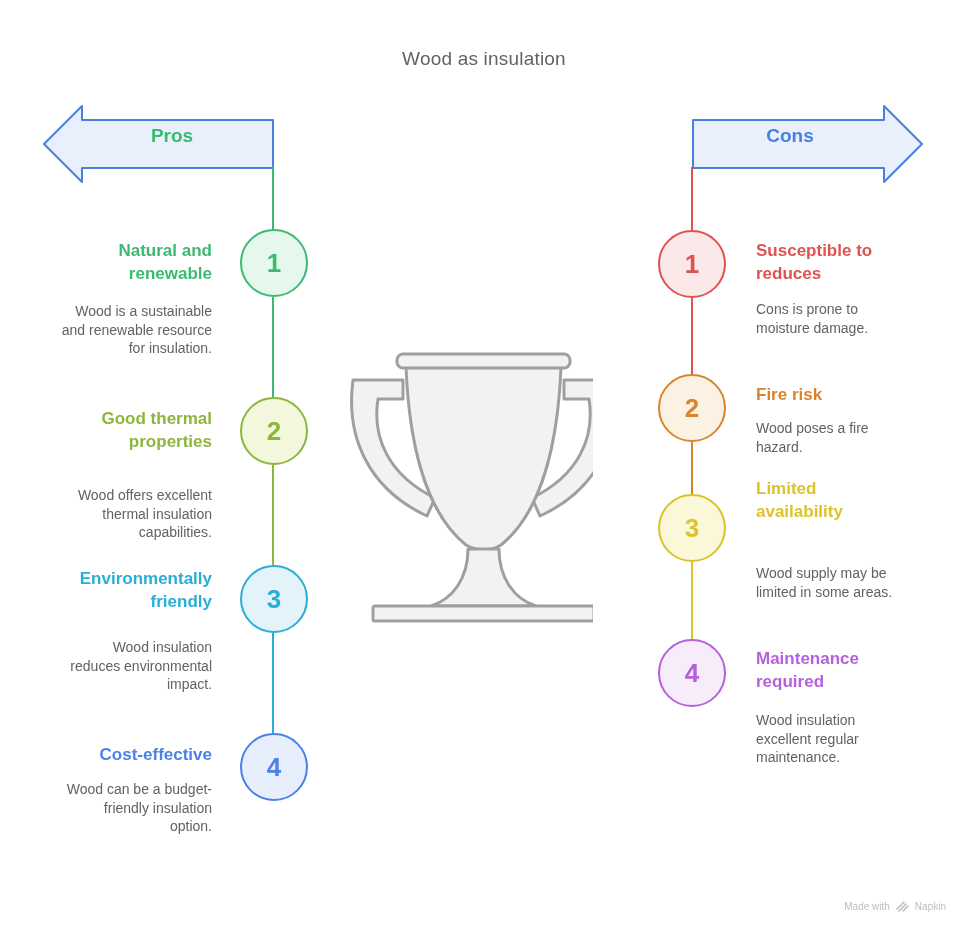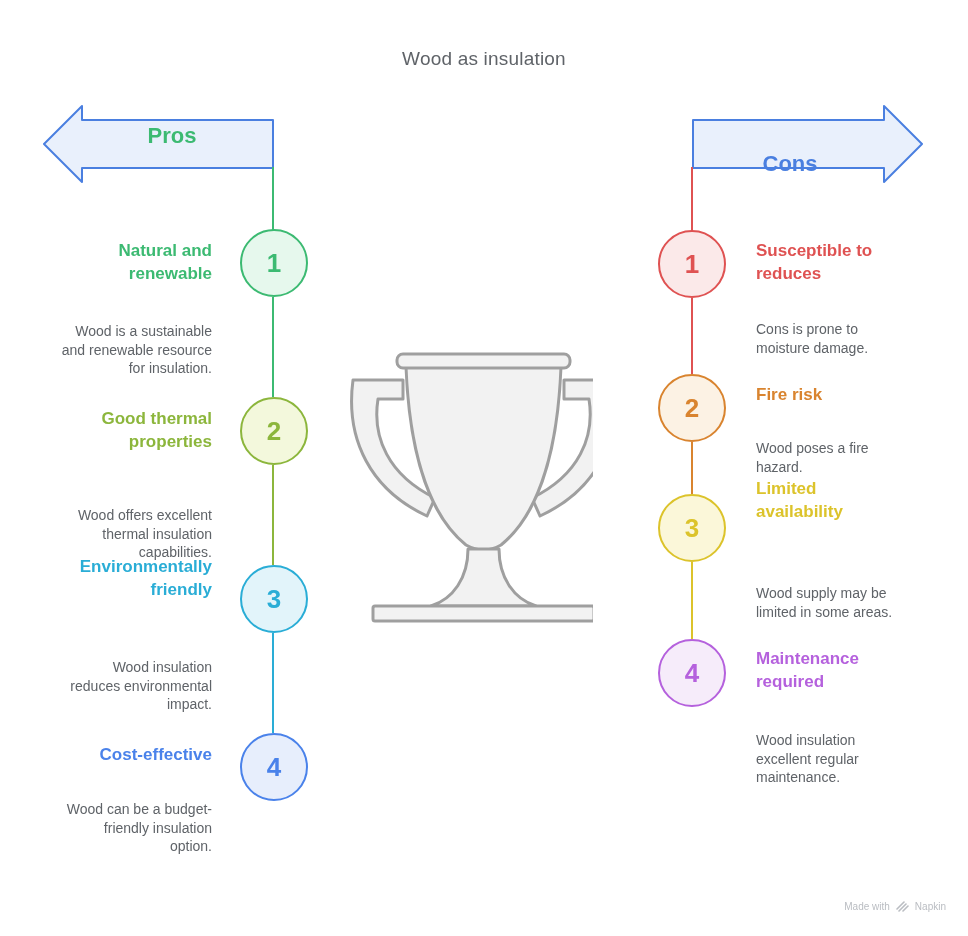--- a/index.html
+++ b/index.html
@@ -5,41 +5,41 @@
   html,body{margin:0;padding:0;background:#ffffff;}
   body{width:968px;height:936px;position:relative;overflow:hidden;
        font-family:"Liberation Sans",sans-serif;}
   .abs{position:absolute;}
   .title{top:48px;left:0;width:968px;text-align:center;font-size:19px;color:#5f6368;letter-spacing:.2px;}
   
   .arrow-svg{width:232px;height:82px;top:103px;}
   .arrow-svg polygon{fill:#e9f0fc;stroke:#4a7fe0;stroke-width:2;stroke-linejoin:round;}
   .pros-arrow{left:42px;} .cons-arrow{left:692px;}
   .arrow-label{top:120px;width:180px;height:32px;display:flex;align-items:center;justify-content:center;
-               font-size:22px;font-weight:bold;}
-  .pros-label{left:82px;} .cons-label{left:700px;margin-top:28px;}
+               font-size:19px;font-weight:bold;}
+  .pros-label{left:82px;} .cons-label{left:700px;}
   
   .vline{width:2px;}
   .lsA{left:272px;top:167px;height:63px}.lsB{left:272px;top:297px;height:100px}
   .lsC{left:272px;top:465px;height:100px}.lsD{left:272px;top:633px;height:100px}
   .rsA{left:691px;top:167px;height:64px}.rsB{left:691px;top:298px;height:76px}
   .rsC{left:691px;top:442px;height:52px}.rsD{left:691px;top:562px;height:77px}
   
   .circle{width:68px;height:68px;box-sizing:border-box;border:2.5px solid;border-radius:50%;
           display:flex;align-items:center;justify-content:center;font-size:26px;font-weight:bold;}
   .lc1{left:240px;top:229px}.lc2{left:240px;top:397px}.lc3{left:240px;top:565px}.lc4{left:240px;top:733px}
   .rc1{left:658px;top:230px}.rc2{left:658px;top:374px}.rc3{left:658px;top:494px}.rc4{left:658px;top:639px}
   
   .heading{font-size:17px;font-weight:bold;line-height:1.35;}
-  .desc{font-size:14px;color:#5f6368;line-height:1.33;margin-top:20px;}
+  .desc{font-size:14px;color:#5f6368;line-height:1.33;}
   .t-left{right:756px;text-align:right;}
   .t-right{left:756px;text-align:left;}
   .lh1{top:240px;width:155px}.ld1{top:302px;width:155px}
   .lh2{top:408px;width:150px}.ld2{top:486px;width:150px}
-  .lh3{top:556px;width:146px}.ld3{top:638px;width:144px}
+  .lh3{top:568px;width:146px}.ld3{top:638px;width:144px}
   .lh4{top:744px;width:150px}.ld4{top:780px;width:150px}
   .rh1{top:240px;width:150px}.rd1{top:300px;width:150px}
   .rh2{top:384px;width:150px}.rd2{top:419px;width:150px}
   .rh3{top:478px;width:140px}.rd3{top:564px;width:150px}
   .rh4{top:648px;width:145px}.rd4{top:711px;width:145px}
   
   .trophy{left:345px;top:352px;width:248px;height:276px;}
   .trophy path,.trophy rect{fill:#f2f2f2;stroke:#9f9f9f;stroke-width:3;stroke-linejoin:round;}
   
   .footer{top:900px;right:22px;display:flex;align-items:center;gap:5px;

